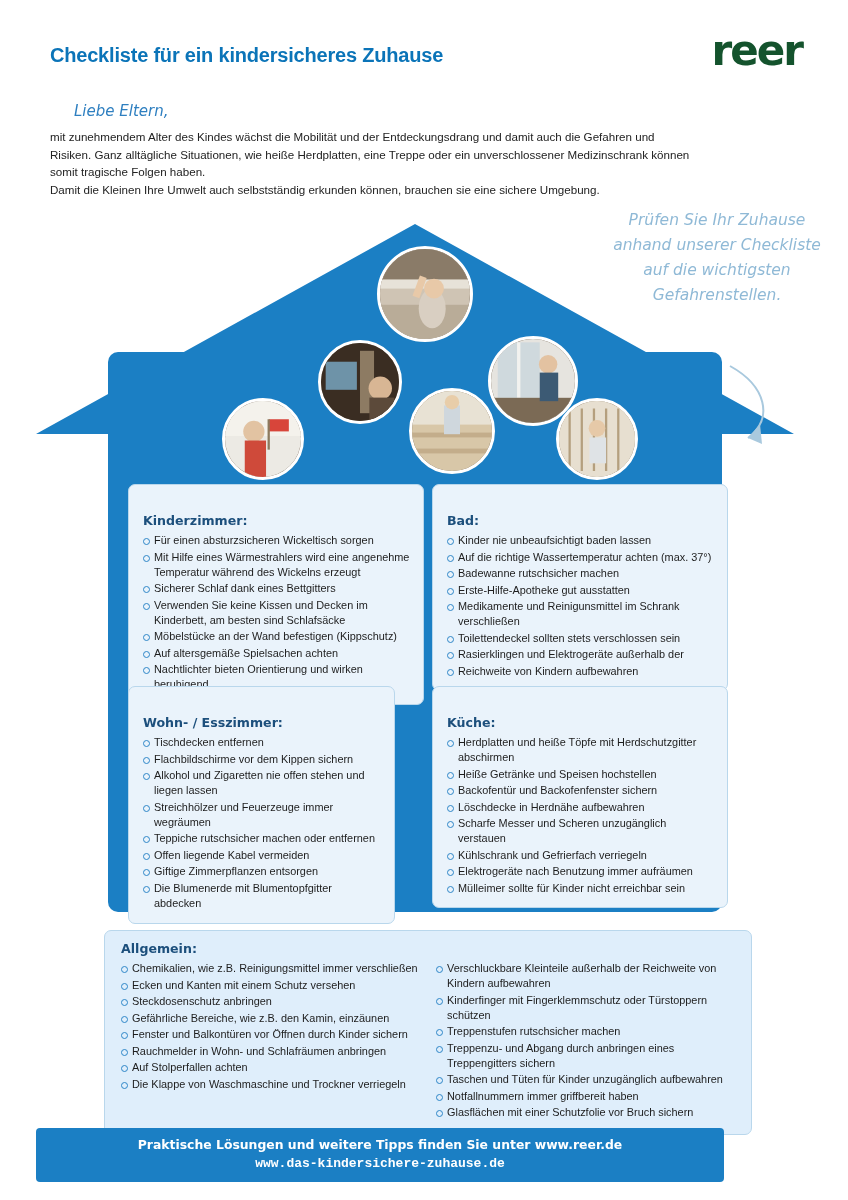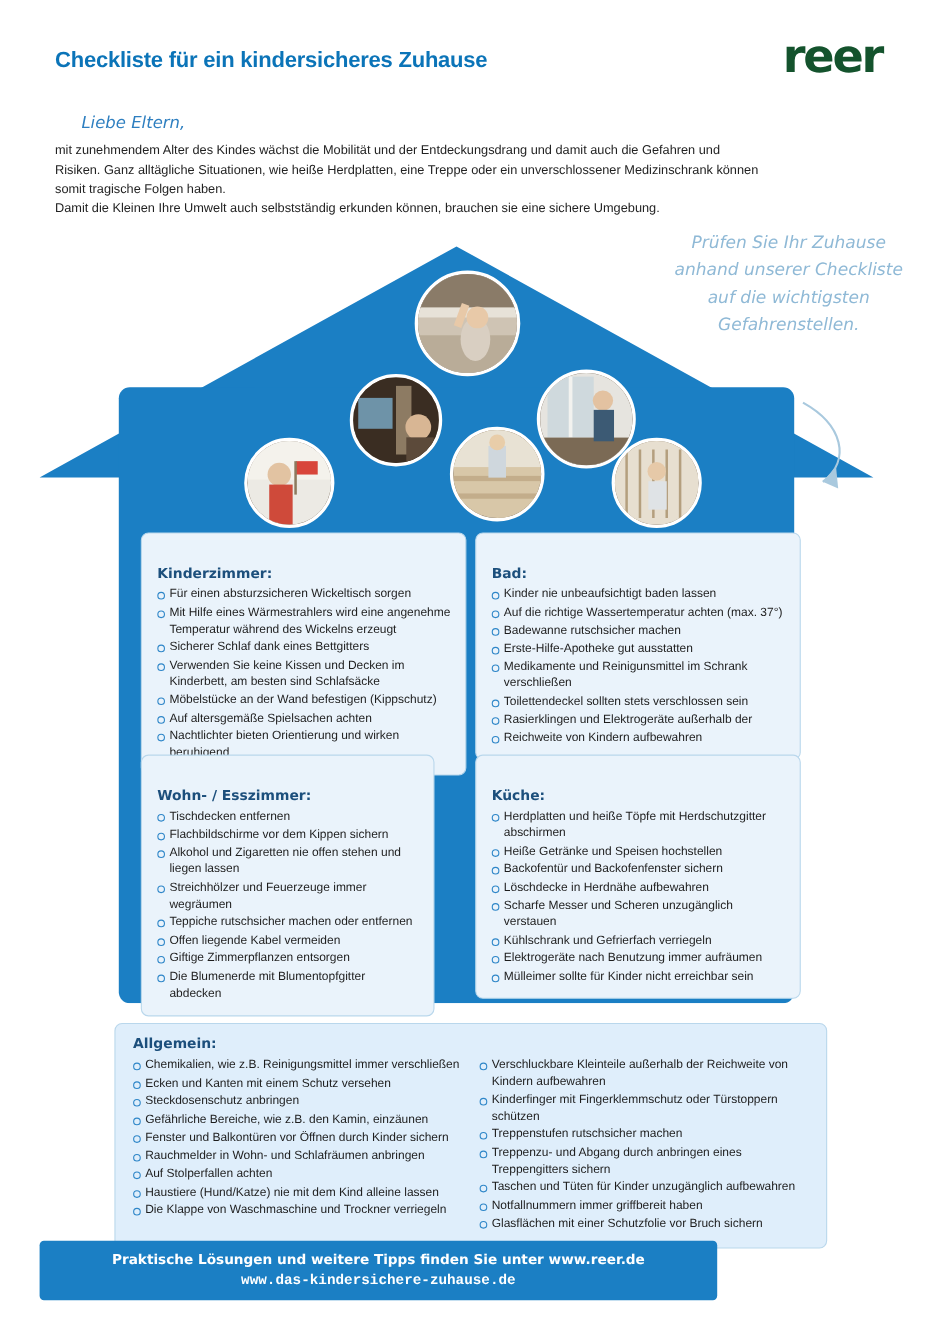--- a/index.html
+++ b/index.html
@@ -110,21 +110,21 @@
     left: 104px; top: 930px; width: 648px;
     background: #dfeefb; border: 1px solid #b9d7ec;
     padding: 10px 14px 12px 16px;
   }
   .allgemein-cols { display: flex; gap: 14px; }
   .allgemein-cols > ul { flex: 1; }
 
   
   .footer {
     position: absolute; left: 36px; top: 1128px;
-    width: 616px; height: 54px;
+    width: 688px; height: 54px;
     background: #1b7fc4; border-radius: 4px;
     color: #ffffff; text-align: center;
     padding-top: 9px;
   }
   .footer .l1 { font-size: 12.4px; font-weight: bold; font-family: "DejaVu Sans", sans-serif; }
   .footer .l2 { font-size: 13px; font-weight: bold; margin-top: 4px; font-family: Liberation Mono, monospace; }
 </style>
 </head>
 <body>
 
@@ -277,21 +277,20 @@
     <h3>Allgemein:</h3>
     <div class="allgemein-cols">
       <ul>
         <li>Chemikalien, wie z.B. Reinigungsmittel immer verschließen</li>
         <li>Ecken und Kanten mit einem Schutz versehen</li>
         <li>Steckdosenschutz anbringen</li>
         <li>Gefährliche Bereiche, wie z.B. den Kamin, einzäunen</li>
         <li>Fenster und Balkontüren vor Öffnen durch Kinder sichern</li>
         <li>Rauchmelder in Wohn- und Schlafräumen anbringen</li>
         <li>Auf Stolperfallen achten</li>
-        <li>Haustiere (Hund/Katze) nie mit dem Kind alleine lassen</li>
         <li>Die Klappe von Waschmaschine und Trockner verriegeln</li>
       </ul>
       <ul>
         <li>Verschluckbare Kleinteile außerhalb der Reichweite von Kindern aufbewahren</li>
         <li>Kinderfinger mit Fingerklemmschutz oder Türstoppern schützen</li>
         <li>Treppenstufen rutschsicher machen</li>
         <li>Treppenzu- und Abgang durch anbringen eines Treppengitters sichern</li>
         <li>Taschen und Tüten für Kinder unzugänglich aufbewahren</li>
         <li>Notfallnummern immer griffbereit haben</li>
         <li>Glasflächen mit einer Schutzfolie vor Bruch sichern</li>

